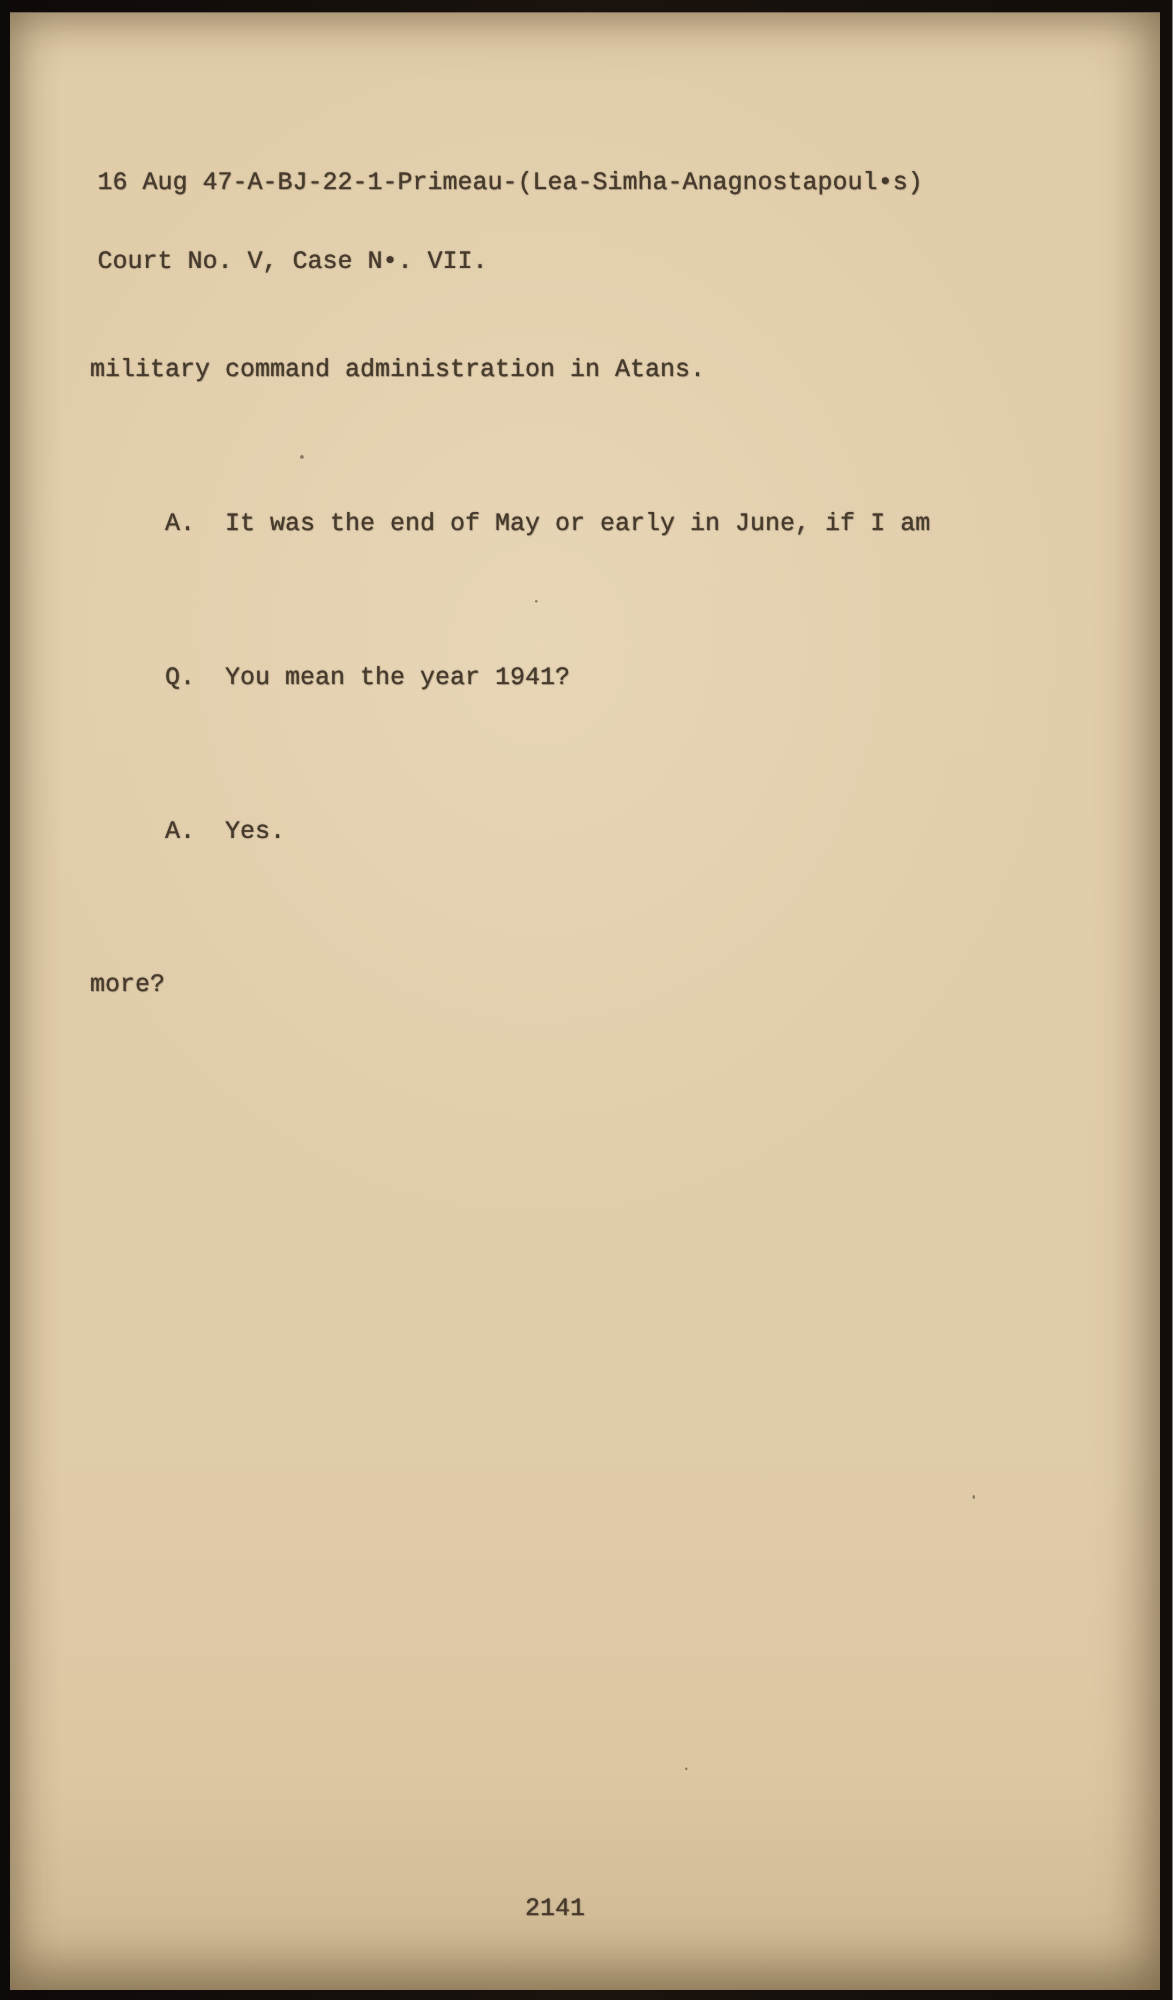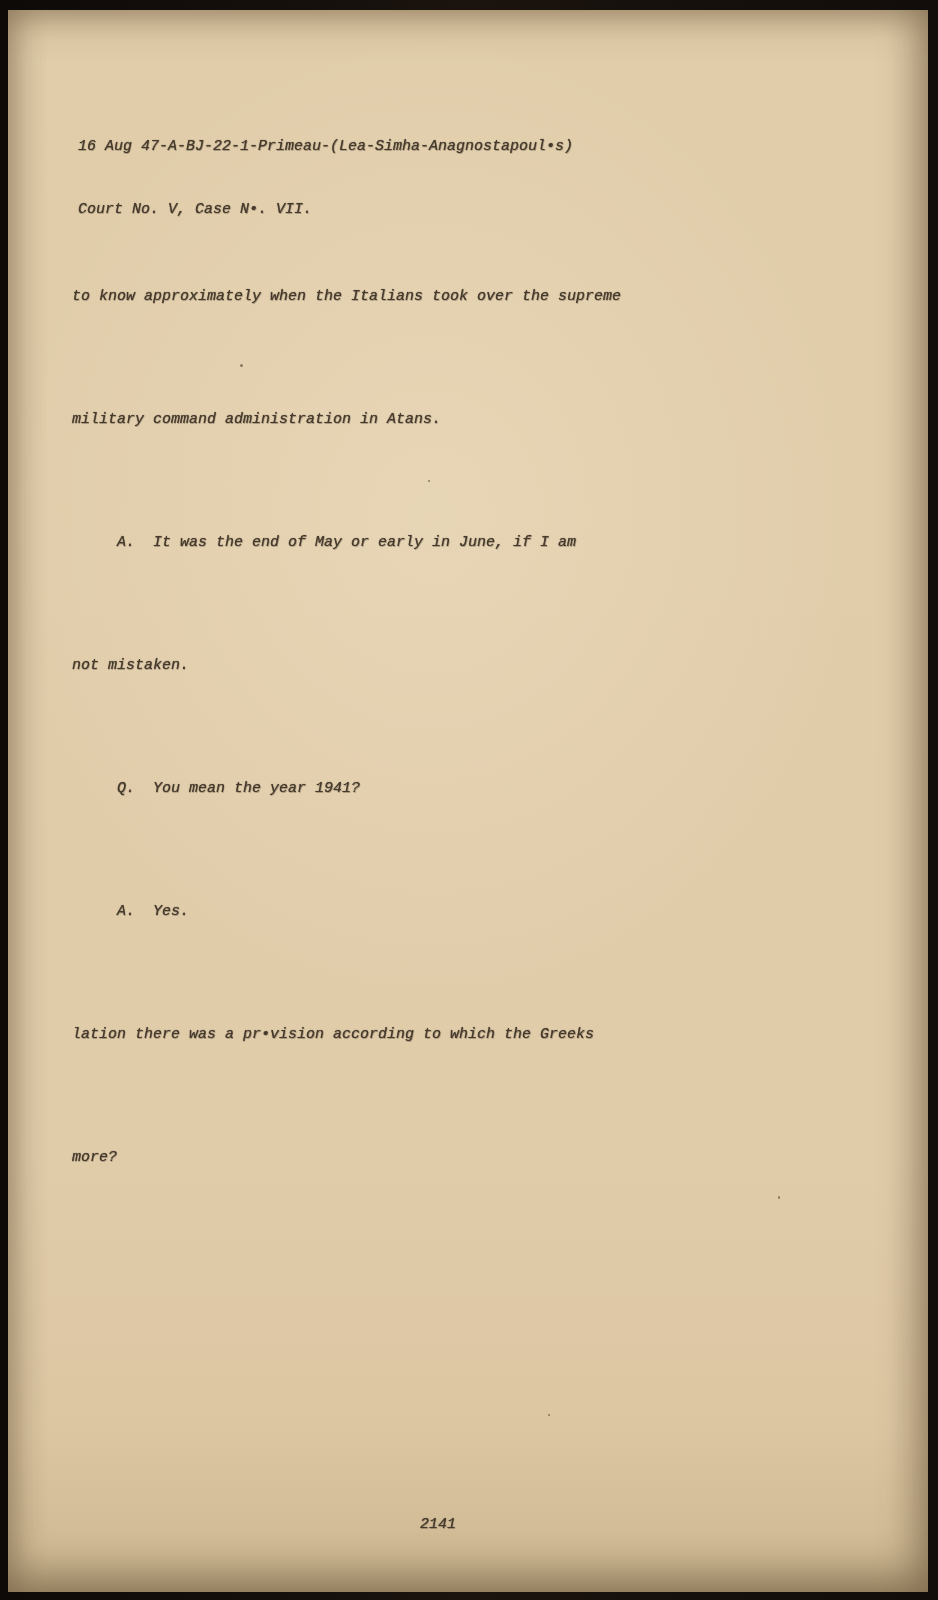--- a/index.html
+++ b/index.html
@@ -28,25 +28,24 @@
       radial-gradient(ellipse 620px 700px at 46% 32%, rgba(255,246,226,0.22), rgba(255,246,226,0) 70%),
       linear-gradient(180deg, #d7c29f 0px, #e1cdaa 55px, #e1ccaa 1150px, #dcc6a2 1420px, #cdb791 1582px);
     box-shadow:
       inset -20px 0 32px rgba(82,62,40,0.26),
       inset 16px 0 26px rgba(82,62,40,0.16),
       inset 0 -24px 36px rgba(70,52,30,0.30),
       inset 0 14px 20px rgba(70,52,30,0.10);
   }
   .type {
     white-space: pre;
-    font-size: 15px;
+    font-size: 20px;
     color: #453a2c;
     text-shadow: 0 0 1px rgba(64,52,38,0.85), 0.6px 0.6px 0 rgba(64,52,38,0.28);
     letter-spacing: 0px;
-    font-style: italic;
   }
   .doc-header {
     position: absolute;
     left: 70px;
     top: 84px;
     line-height: 21px;
   }
   .doc-body {
     position: absolute;
     left: 64px;
@@ -75,27 +74,24 @@
 
 <div class="backdrop">
   <div class="paper">
 
     <div class="doc-header type">
       <div class="hline">16 Aug 47-A-BJ-22-1-Primeau-(Lea-Simha-Anagnostapoul•s)</div>
       <div class="hline">Court No. V, Case N•. VII.</div>
     </div>
 
     <div class="doc-body type">
-      <div class="line">to know approximately when the Italians took over the supreme</div>
       <div class="line">military command administration in Atans.</div>
       <div class="line">     A.  It was the end of May or early in June, if I am</div>
-      <div class="line">not mistaken.</div>
       <div class="line">     Q.  You mean the year 1941?</div>
       <div class="line">     A.  Yes.</div>
-      <div class="line">lation there was a pr•vision according to which the Greeks</div>
       <div class="line">more?</div>
       
       
       
       
       
       
       
       
       

